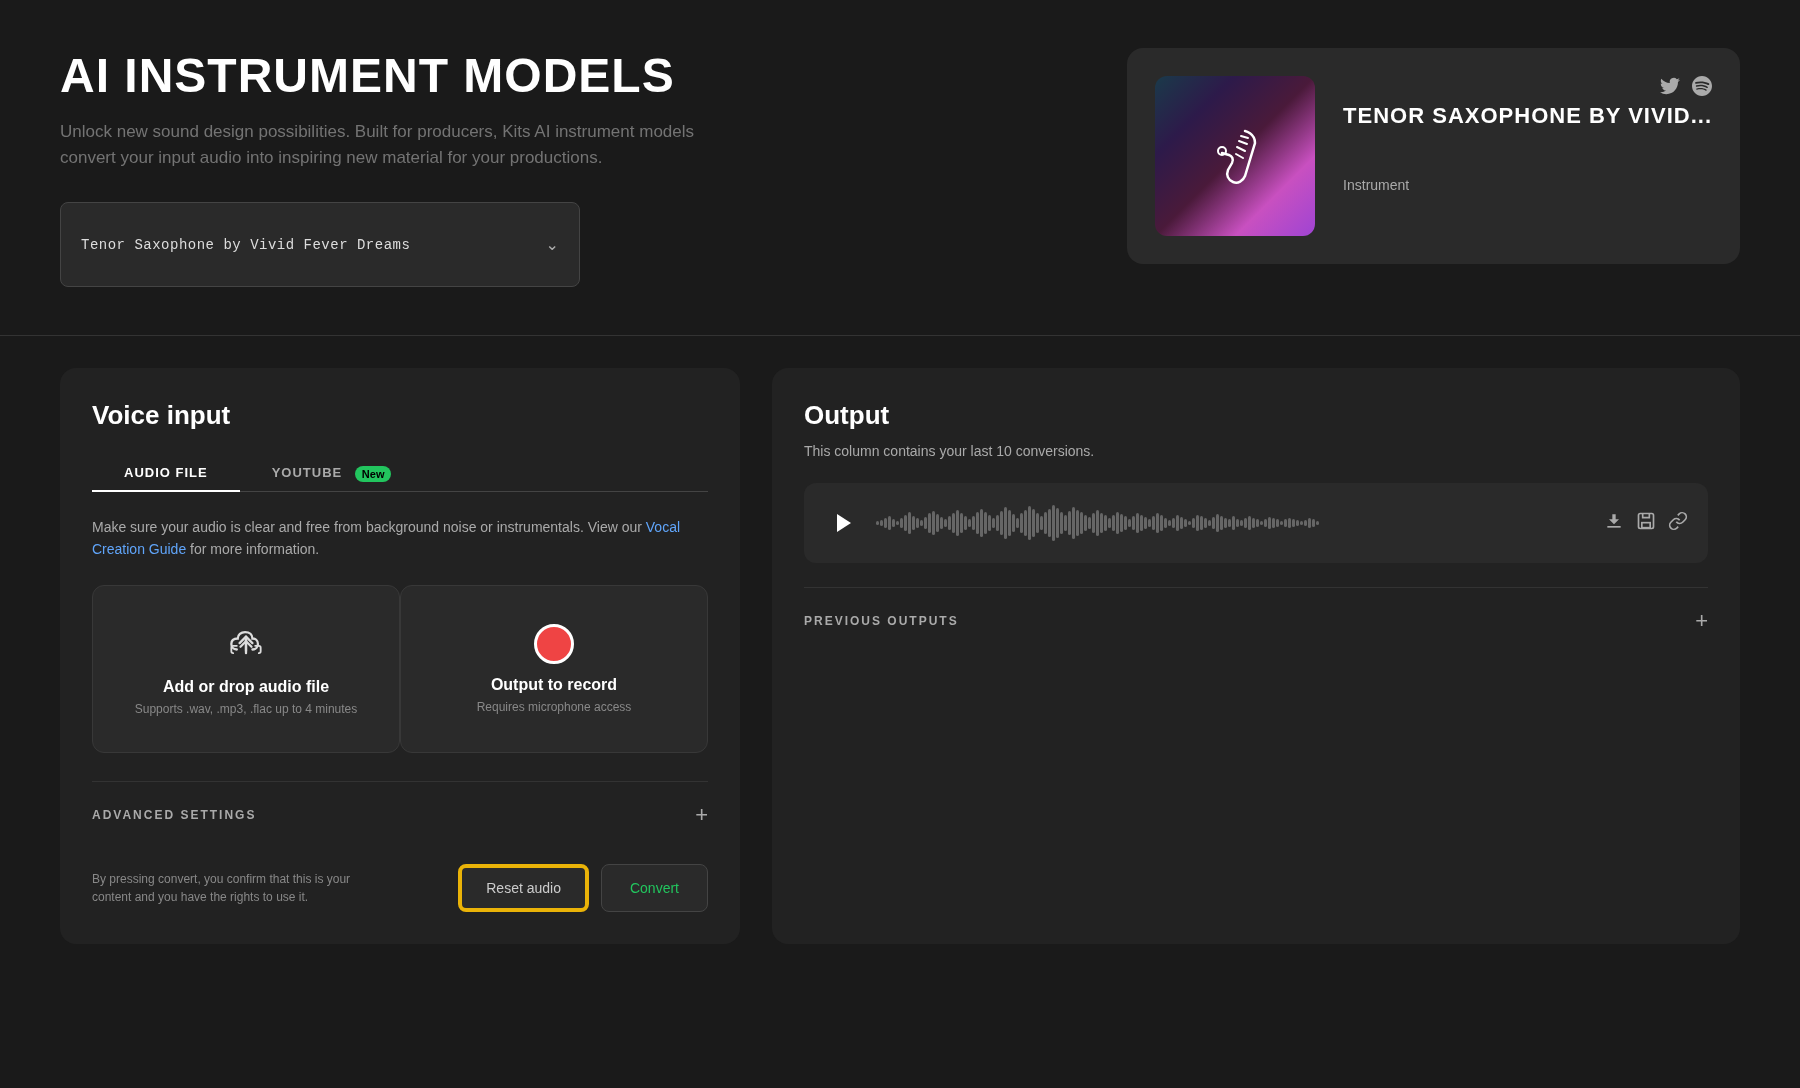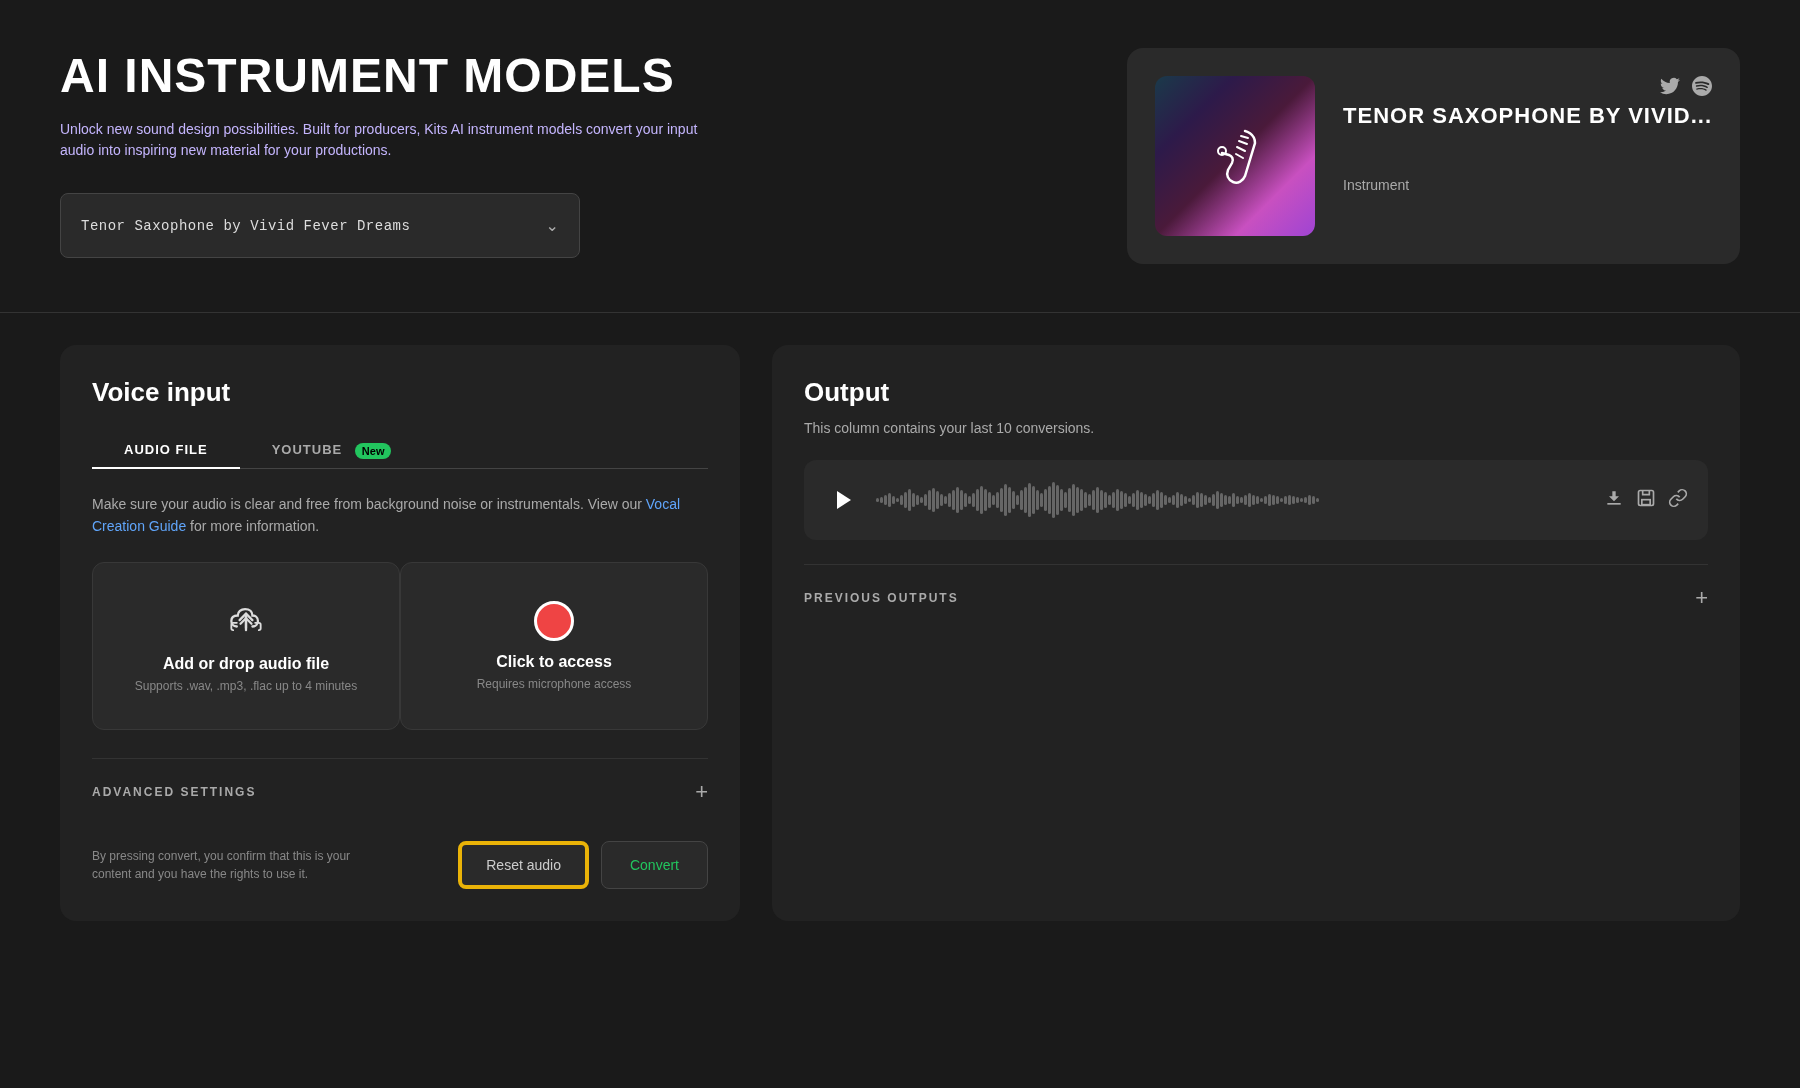--- a/index.html
+++ b/index.html
@@ -29,35 +29,35 @@
     .page-title {
       font-size: 48px;
       font-weight: 900;
       letter-spacing: 1px;
       text-transform: uppercase;
       margin-bottom: 16px;
       color: #fff;
     }
 
     .page-subtitle {
-      font-size: 14px;
-      color: #c4b5fd;
+      font-size: 17px;
+      color: #737373;
       line-height: 1.5;
       margin-bottom: 32px;
       max-width: 640px;
     }
 
     .model-dropdown {
       display: flex;
       align-items: center;
       justify-content: space-between;
       background: #2a2a2a;
       border: 1px solid #444;
       border-radius: 8px;
-      padding: 22px 20px;
+      padding: 32px 20px;
       cursor: pointer;
       max-width: 520px;
     }
 
     .model-dropdown-text {
       color: #ddd;
       font-size: 14px;
       font-family: 'Courier New', monospace;
       letter-spacing: 0.5px;
     }
@@ -540,21 +540,21 @@
           <path d="M14 30 C10 30 8 27 8 24 C8 20 11 18 15 18 C15 14 18.5 11 23 11 C28 11 31 14 31 18 C34 18 37 20 37 24 C37 27 35 30 31 30" stroke="#ddd" stroke-width="2.5" fill="none" stroke-linecap="round"></path>
           <line x1="24" y1="20" x2="24" y2="34" stroke="#ddd" stroke-width="2.5" stroke-linecap="round"></line>
           <polyline points="18,27 24,21 30,27" stroke="#ddd" stroke-width="2.5" fill="none" stroke-linecap="round" stroke-linejoin="round"></polyline>
         </svg>
         <div class="drop-zone-title">Add or drop audio file</div>
         <div class="drop-zone-subtitle">Supports .wav, .mp3, .flac up to 4 minutes</div>
       </div>
 
       <div class="drop-zone">
         <div class="record-icon"></div>
-        <div class="drop-zone-title">Click to access</div>
+        <div class="drop-zone-title">Output to record</div>
         <div class="drop-zone-subtitle">Requires microphone access</div>
       </div>
     </div>
 
     <div class="advanced-settings">
       <div class="advanced-settings-header">
         <span class="advanced-settings-label">ADVANCED SETTINGS</span>
         <span class="advanced-settings-plus">+</span>
       </div>
     </div>

